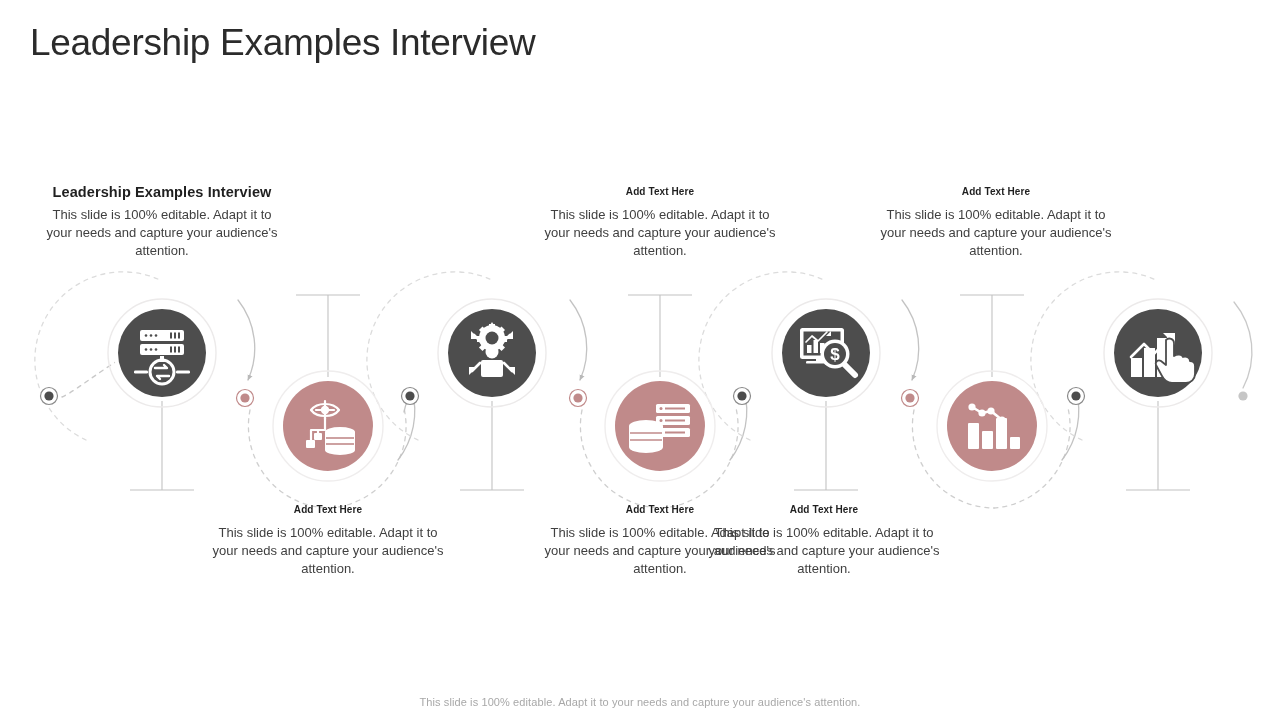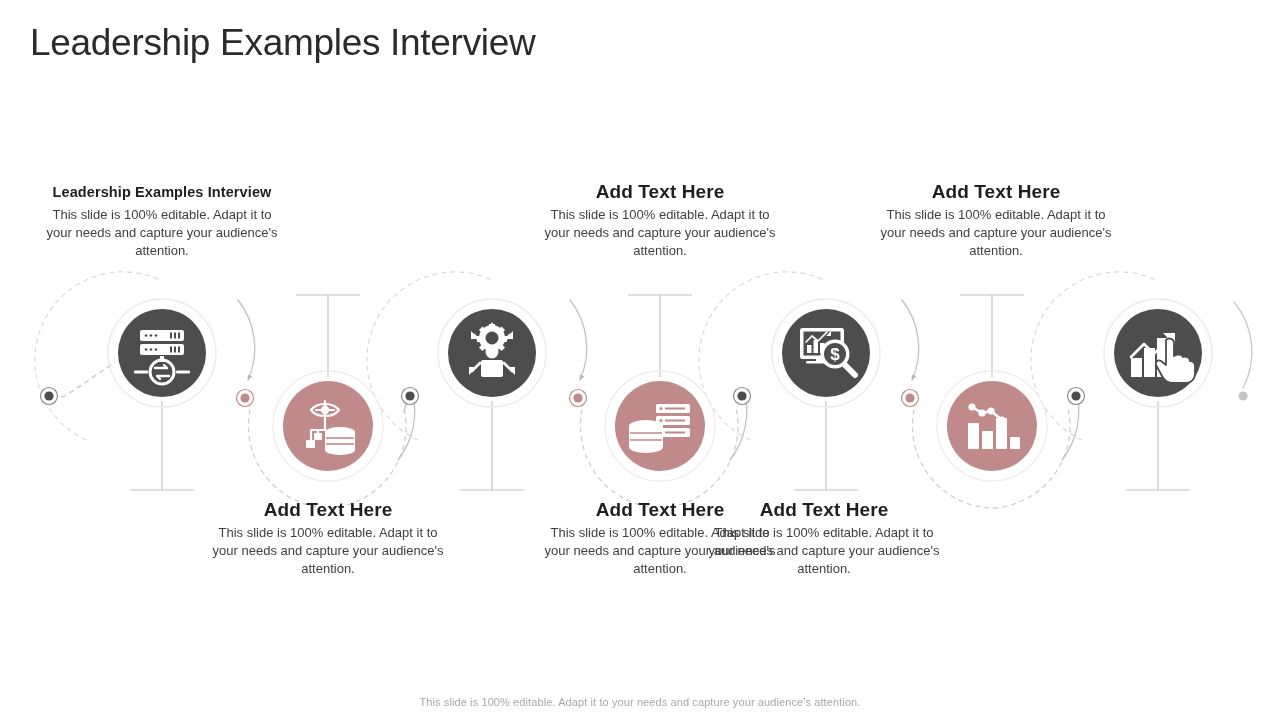--- a/index.html
+++ b/index.html
@@ -17,21 +17,21 @@
     font-size:37px;font-weight:400;color:#2b2b2b;
     letter-spacing:-0.3px;line-height:46px;white-space:nowrap;
   }
 
   #graphic{position:absolute;left:0;top:90px;width:1280px;height:570px;}
 
   .txt-block{
     position:absolute;text-align:center;width:240px;
   }
   .txt-title{
-    font-size:19px;font-weight:bold;color:#1f1f1f;
+    font-size:10px;font-weight:bold;color:#1f1f1f;
     line-height:18px;margin:0 0 5px 0;letter-spacing:0.1px;
     white-space:nowrap;
   }
   .txt-title.wide{font-size:14.5px;}
   .txt-body{
     font-size:13px;color:#404040;line-height:18px;margin:0;
   }
 
   #footer-note{
     position:absolute;left:0;right:0;bottom:12px;text-align:center;

